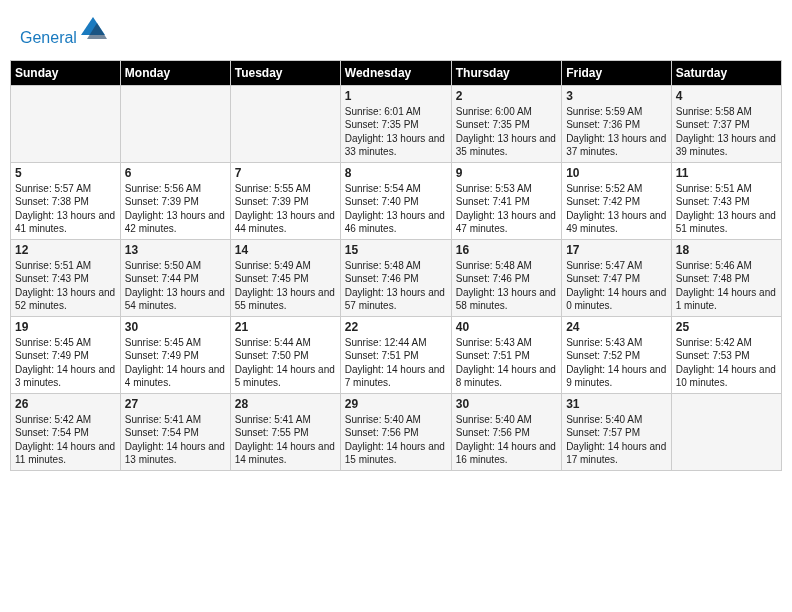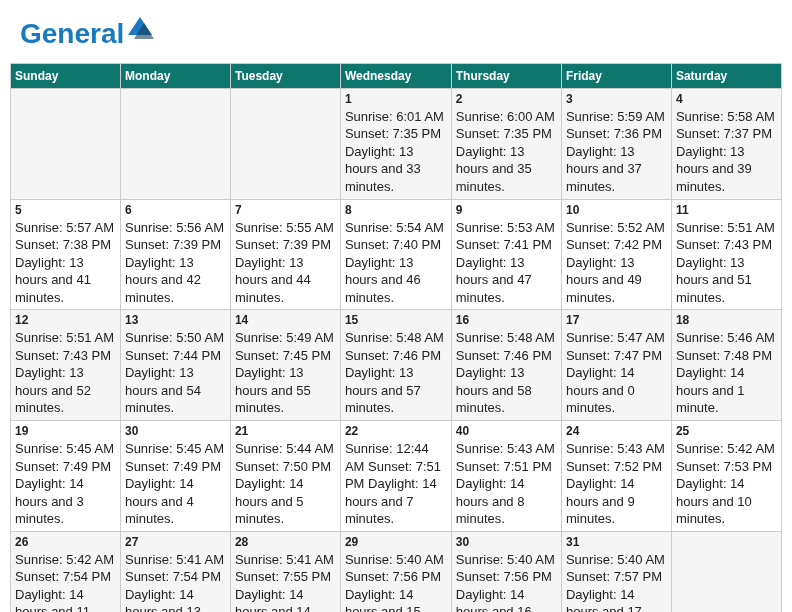--- a/index.html
+++ b/index.html
@@ -15,22 +15,22 @@
       justify-content: space-between;
       align-items: flex-start;
       margin-bottom: 8px;
       padding: 5px 10px;
     }
     .logo {
       display: flex;
       align-items: center;
     }
     .logo-text {
-      font-size: 28px;
-      font-weight: bold;
+      font-size: 16px;
+      font-weight: normal;
       color: #1a3a5c;
       line-height: 1.1;
     }
     .logo-text span {
       color: #1a7abf;
     }
     .logo-icon {
       width: 28px;
       height: 28px;
       margin-left: 2px;
@@ -46,21 +46,21 @@
     }
     .location {
       font-size: 16px;
       color: #444;
     }
     .calendar {
       width: 100%;
       border-collapse: collapse;
     }
     .calendar thead th {
-      background: #0f766e;
+      background: #000000;
       color: white;
       font-size: 12px;
       font-weight: bold;
       padding: 5px 4px;
       text-align: left;
       border: 1px solid #ccc;
     }
     .calendar tbody td {
       vertical-align: top;
       border: 1px solid #ccc;
@@ -78,21 +78,21 @@
       background: #fff;
     }
     .day-number {
       font-size: 12px;
       font-weight: bold;
       color: #222;
       display: block;
       margin-bottom: 2px;
     }
     .cell-content {
-      font-size: 13px;
+      font-size: 10px;
       color: #222;
       line-height: 1.35;
     }
     .empty-cell {
       background: #f5f5f5;
     }
   </style>
 </head>
 <body>
 

